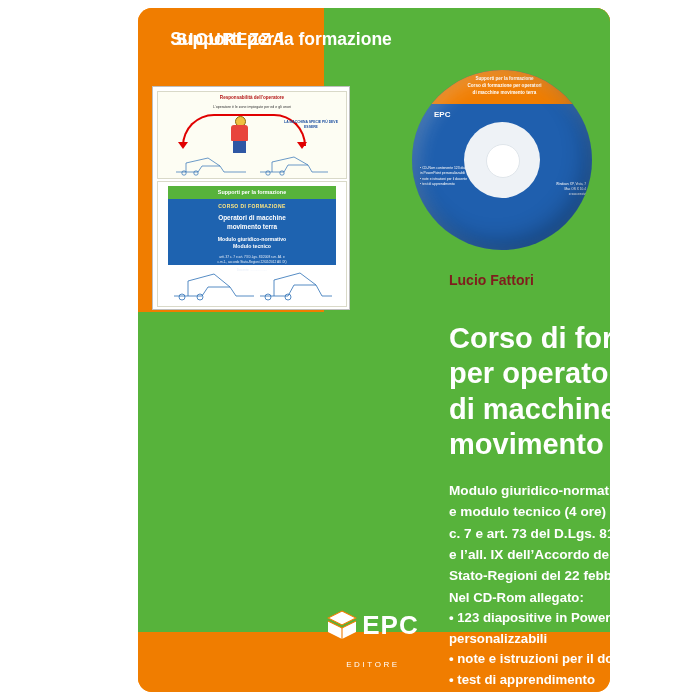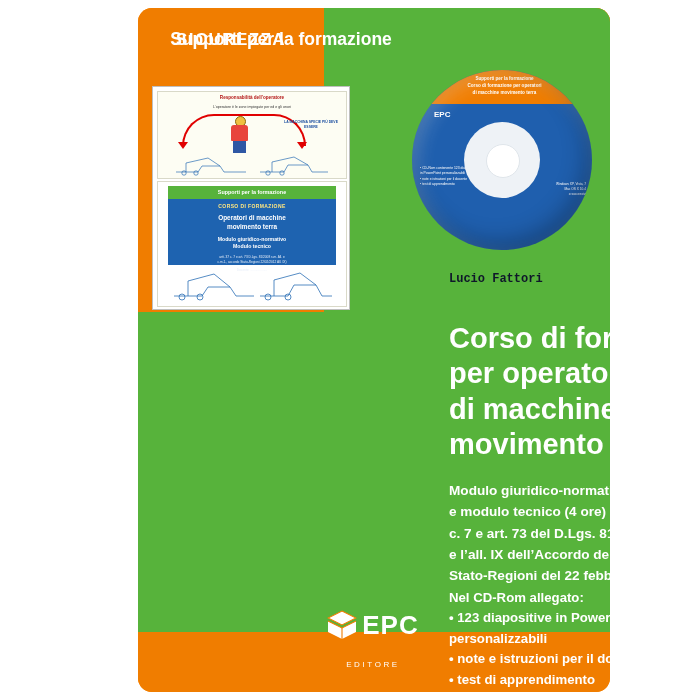--- a/index.html
+++ b/index.html
@@ -301,24 +301,23 @@
     width: 180px; height: 180px;
     border-radius: 50%;
     box-shadow: inset -6px -8px 22px rgba(0,0,0,0.28), inset 5px 6px 18px rgba(255,255,255,0.22);
     pointer-events: none;
   }
   
   .author {
     position: absolute;
     left: 311px;
     top: 264px;
-    font-size: 12px;
-    font-weight: bold;
-    color: #0f172a;
-    font-family: Liberation Mono, monospace;
+    font-size: 14px;
+    font-weight: bold;
+    color: #7f1d1d;
   }
   .main-title {
     position: absolute;
     left: 311px;
     top: 313px;
     width: 290px;
     color: #ffffff;
     font-size: 29px;
     font-weight: bold;
     line-height: 1.22;

